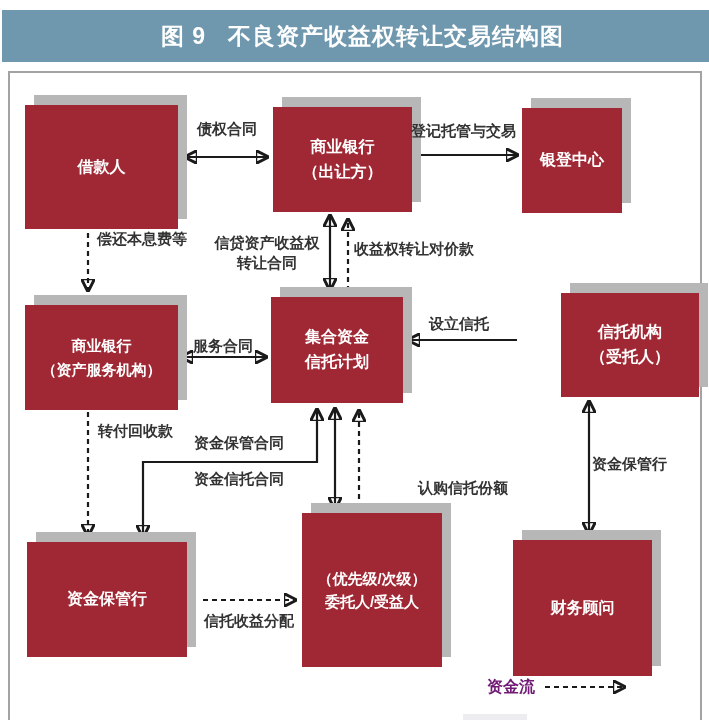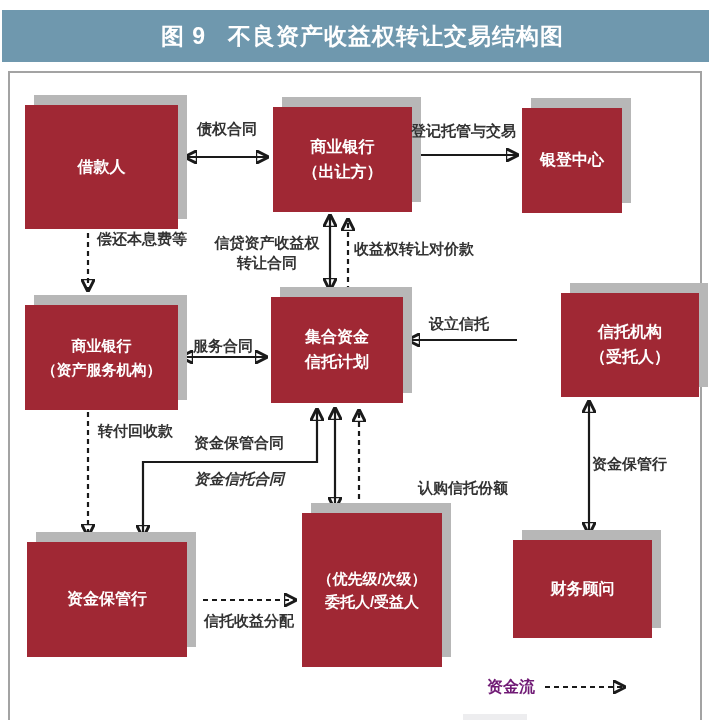--- a/index.html
+++ b/index.html
@@ -138,39 +138,39 @@
 </div>
 
 <div class="node" style="left:302px; top:513px; width:140px; height:154px;">
   <div class="shadow"></div>
   <div class="face" style="font-size:15px;">
     <span>（优先级/次级）</span>
     <span>委托人/受益人</span>
   </div>
 </div>
 
-<div class="node" style="left:513px; top:540px; width:139px; height:98px;">
+<div class="node" style="left:513px; top:540px; width:139px; height:136px;">
   <div class="shadow"></div>
   <div class="face">
       <span>财务顾问</span>
     </div>
 </div>
 
 <div class="elabel" style="left:197px; top:119px;">债权合同</div>
 <div class="elabel" style="left:411px; top:121px;">登记托管与交易</div>
 <div class="elabel" style="left:97px; top:229px;">偿还本息费等</div>
 <div class="elabel center" style="left:209px; top:233px; width:116px;">
   <div>信贷资产收益权</div>
   <div>转让合同</div>
 </div>
 <div class="elabel" style="left:354px; top:239px;">收益权转让对价款</div>
 <div class="elabel" style="left:193px; top:336px;">服务合同</div>
 <div class="elabel" style="left:429px; top:314px;">设立信托</div>
 <div class="elabel" style="left:98px; top:421px;">转付回收款</div>
 <div class="elabel" style="left:194px; top:433px;">资金保管合同</div>
-<div class="elabel" style="left:194px; top:469px;font-style:italic;">资金信托合同</div>
+<div class="elabel" style="left:194px; top:469px;">资金信托合同</div>
 <div class="elabel" style="left:386px; top:478px;margin-left:32px;">认购信托份额</div>
 <div class="elabel" style="left:592px; top:454px;">资金保管行</div>
 <div class="elabel" style="left:204px; top:611px;">信托收益分配</div>
 
 <div class="legend-label">资金流</div>
 
 <div class="fragment"></div>
 
 </body></html>

